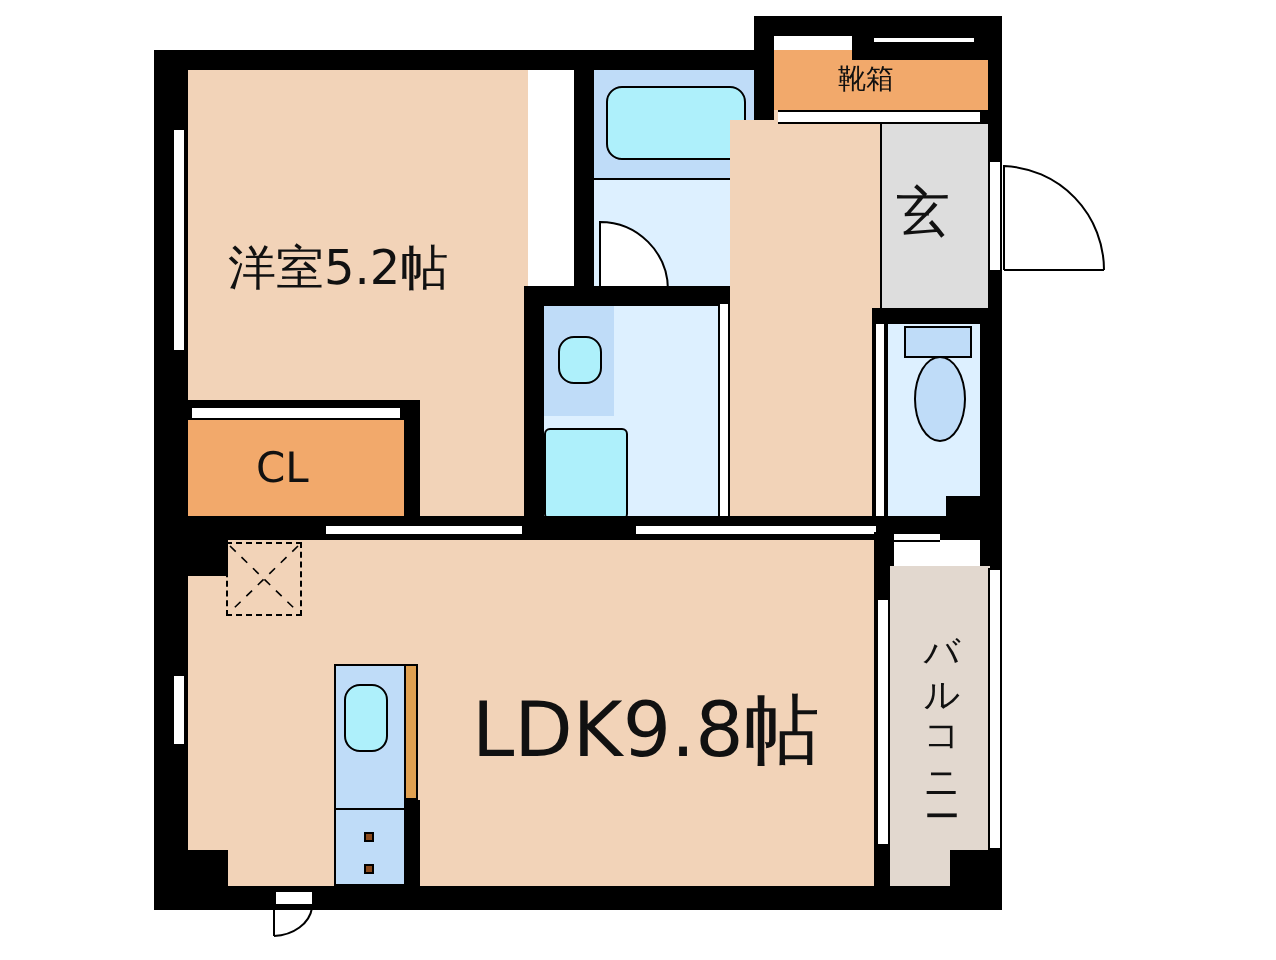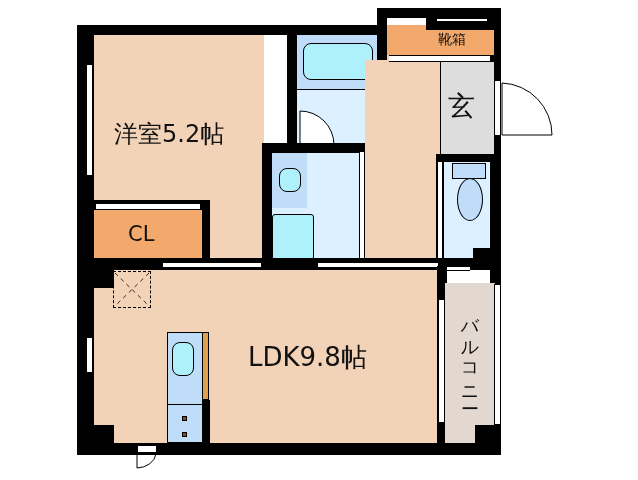--- a/index.html
+++ b/index.html
@@ -56,21 +56,21 @@
 <div class="abs fixture" style="left:279px;top:168px;width:22px;height:24px;"></div>
 <div class="abs fixture" style="left:272px;top:214px;width:42px;height:46px;border-radius:3px;"></div>
 <div class="abs win" style="left:359px;top:152px;width:6px;height:110px;"></div>
 
 <div class="abs floor" style="left:365px;top:60px;width:76px;height:205px;"></div>
 <div class="abs floor" style="left:387px;top:55px;width:53px;height:10px;"></div>
 
 <div class="abs cl" style="left:387px;top:25px;width:107px;height:30px;"></div>
 <div class="abs wall" style="left:426px;top:18px;width:68px;height:12px;"></div>
 <div class="abs winh" style="left:437px;top:18px;width:50px;height:4px;"></div>
-<div class="label" style="left:438px;top:31px;font-size:14px;">靴箱</div>
+<div class="label" style="left:419px;top:31px;font-size:14px;">靴箱</div>
 <div class="abs winh" style="left:389px;top:55px;width:101px;height:7px;"></div>
 
 <div class="abs genkan" style="left:440px;top:62px;width:54px;height:92px;border-left:1px solid #000;"></div>
 <div class="label" style="left:448px;top:88px;font-size:27px;">玄</div>
 <div class="abs" style="left:494px;top:80px;width:7px;height:56px;background:#fff;border:1px solid #000;"></div>
 <svg style="left:501px;top:82px;" width="52" height="54">
   <path d="M1 53 L1 1 A52 52 0 0 1 51 53" fill="none" stroke="#000" stroke-width="1"></path>
   <line x1="1" y1="53" x2="51" y2="53" stroke="#000" stroke-width="1"></line>
 </svg>
 <div class="abs wall" style="left:436px;top:154px;width:58px;height:8px;"></div>
@@ -88,21 +88,21 @@
 <div class="abs winh" style="left:444px;top:266px;width:26px;height:5px;"></div>
 
 <div class="abs floor" style="left:94px;top:270px;width:343px;height:173px;"></div>
 <div class="abs wall" style="left:94px;top:270px;width:20px;height:18px;"></div>
 <div class="abs wall" style="left:94px;top:425px;width:20px;height:18px;"></div>
 <div class="abs" style="left:113px;top:271px;width:38px;height:37px;border:1px dashed #000;"></div>
 <svg style="left:113px;top:271px;" width="38" height="37">
   <line x1="2" y1="2" x2="36" y2="35" stroke="#000" stroke-width="0.8" stroke-dasharray="4 4"></line>
   <line x1="36" y1="2" x2="2" y2="35" stroke="#000" stroke-width="0.8" stroke-dasharray="4 4"></line>
 </svg>
-<div class="label" style="left:248px;top:340px;font-size:26px;">LDK9.8帖</div>
+<div class="label" style="left:236px;top:340px;font-size:38px;">LDK9.8帖</div>
 <div class="abs win" style="left:86px;top:338px;width:7px;height:34px;"></div>
 
 <div class="abs wet2" style="left:167px;top:332px;width:36px;height:111px;border:1px solid #000;"></div>
 <div class="abs fixture" style="left:172px;top:342px;width:22px;height:34px;"></div>
 <div class="abs" style="left:167px;top:404px;width:36px;height:1px;background:#000;"></div>
 <div class="abs" style="left:182px;top:416px;width:5px;height:5px;background:#8b4a1c;border:1px solid #000;"></div>
 <div class="abs" style="left:182px;top:432px;width:5px;height:5px;background:#8b4a1c;border:1px solid #000;"></div>
 <div class="abs" style="left:202px;top:332px;width:7px;height:68px;background:#e0a050;border:1px solid #000;"></div>
 <div class="abs wall" style="left:202px;top:400px;width:8px;height:43px;"></div>
 

